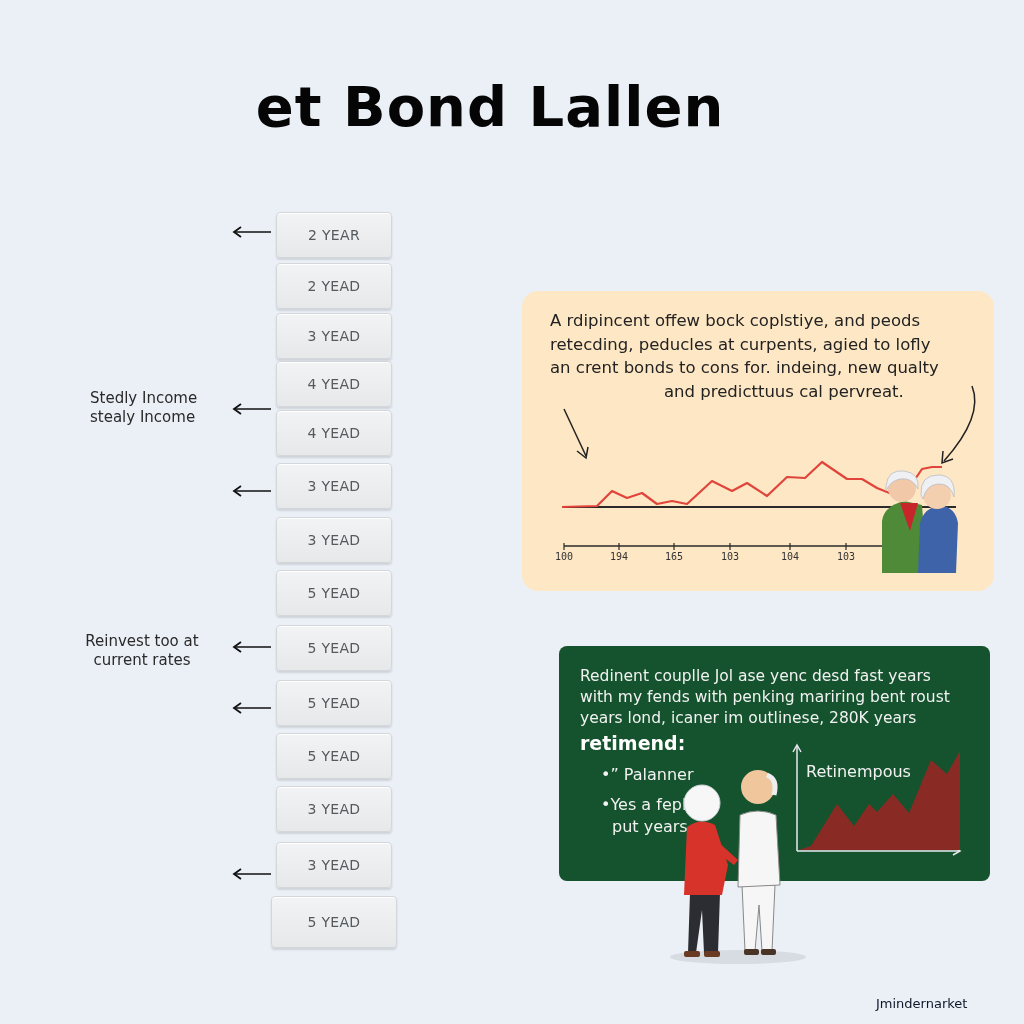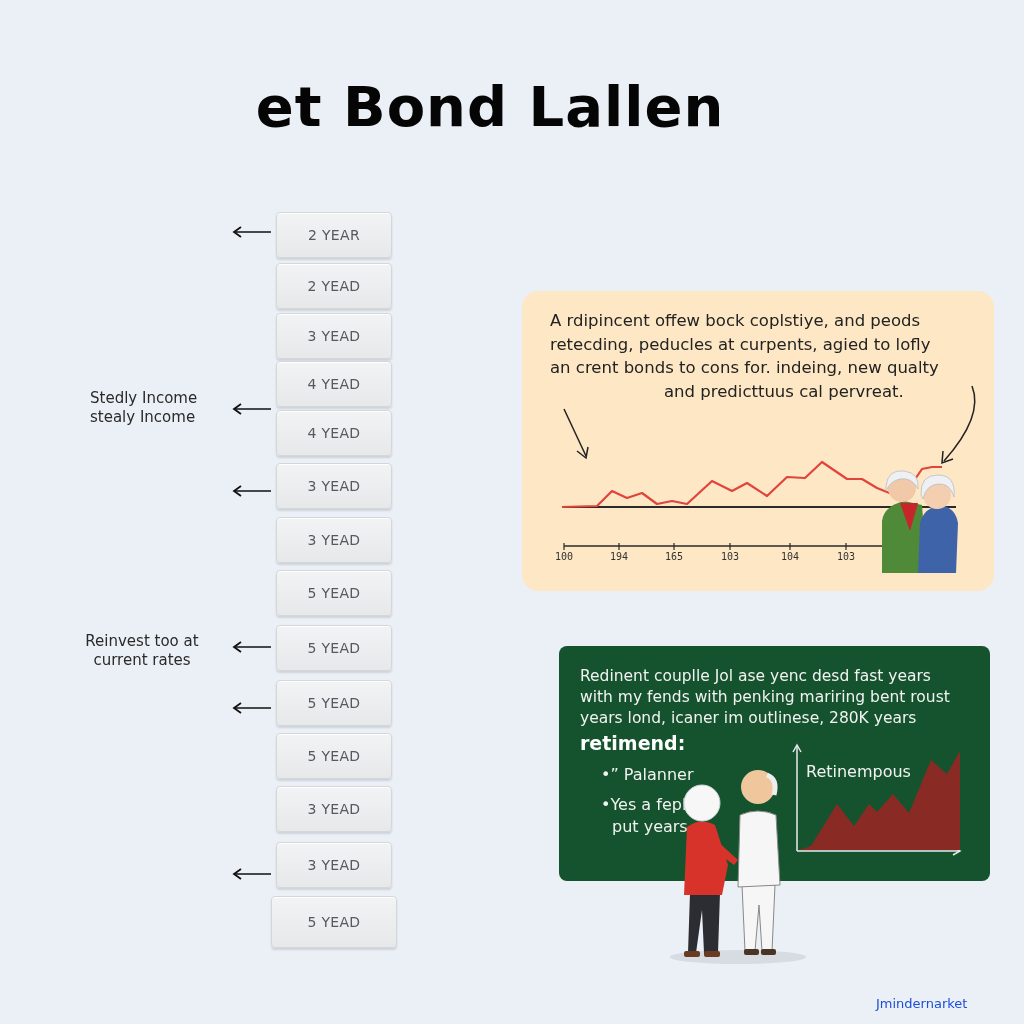--- a/index.html
+++ b/index.html
@@ -66,21 +66,21 @@
   .bullet {
     position: absolute; left: 10px;
     font-family: "DejaVu Sans", sans-serif; font-size: 16px; line-height: 22px; color: #f2f2f2; margin-left: 32px;
   }
   .mini-chart-label {
     position: absolute; left: 247px; top: 116px;
     font-family: "DejaVu Sans", sans-serif; font-size: 16px; color: #f2f2f2;
   }
   .watermark {
     position: absolute; left: 876px; top: 996px;
-    font-family: "DejaVu Sans", sans-serif; font-size: 13px; color: #1d4ed8;
+    font-family: "DejaVu Sans", sans-serif; font-size: 13px; color: #0f172a;
   }
   svg { display: block; }
 </style>
 </head>
 <body>
 
 <div class="title">et Bond Lallen</div>
 
 <div class="ladder" id="ladder">
     <div class="rung" style="top: 212px;">2 YEAR</div>

